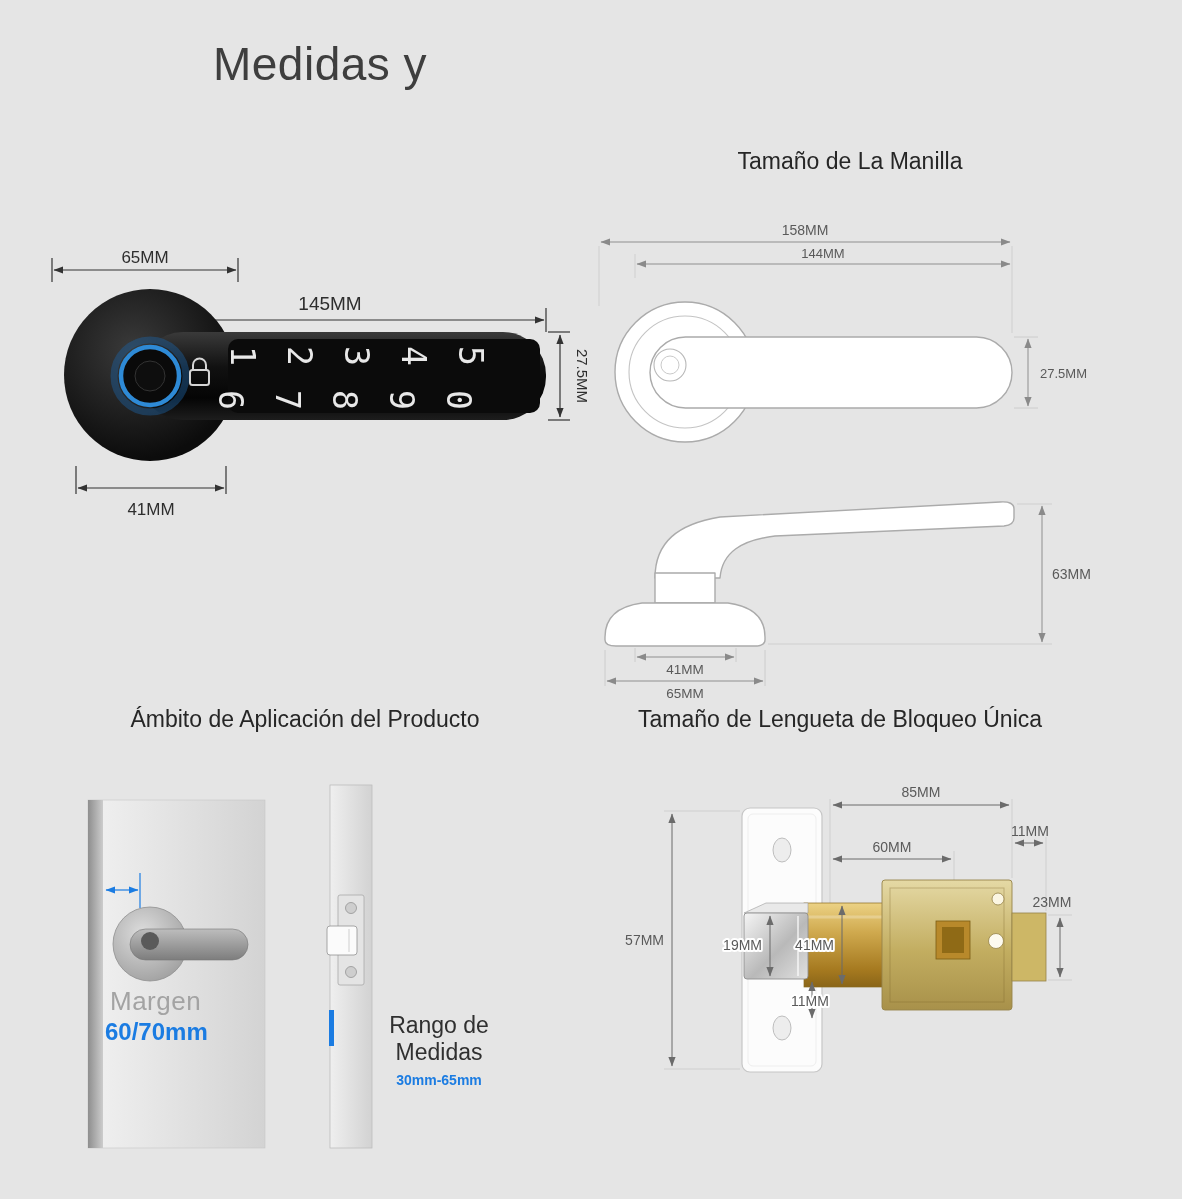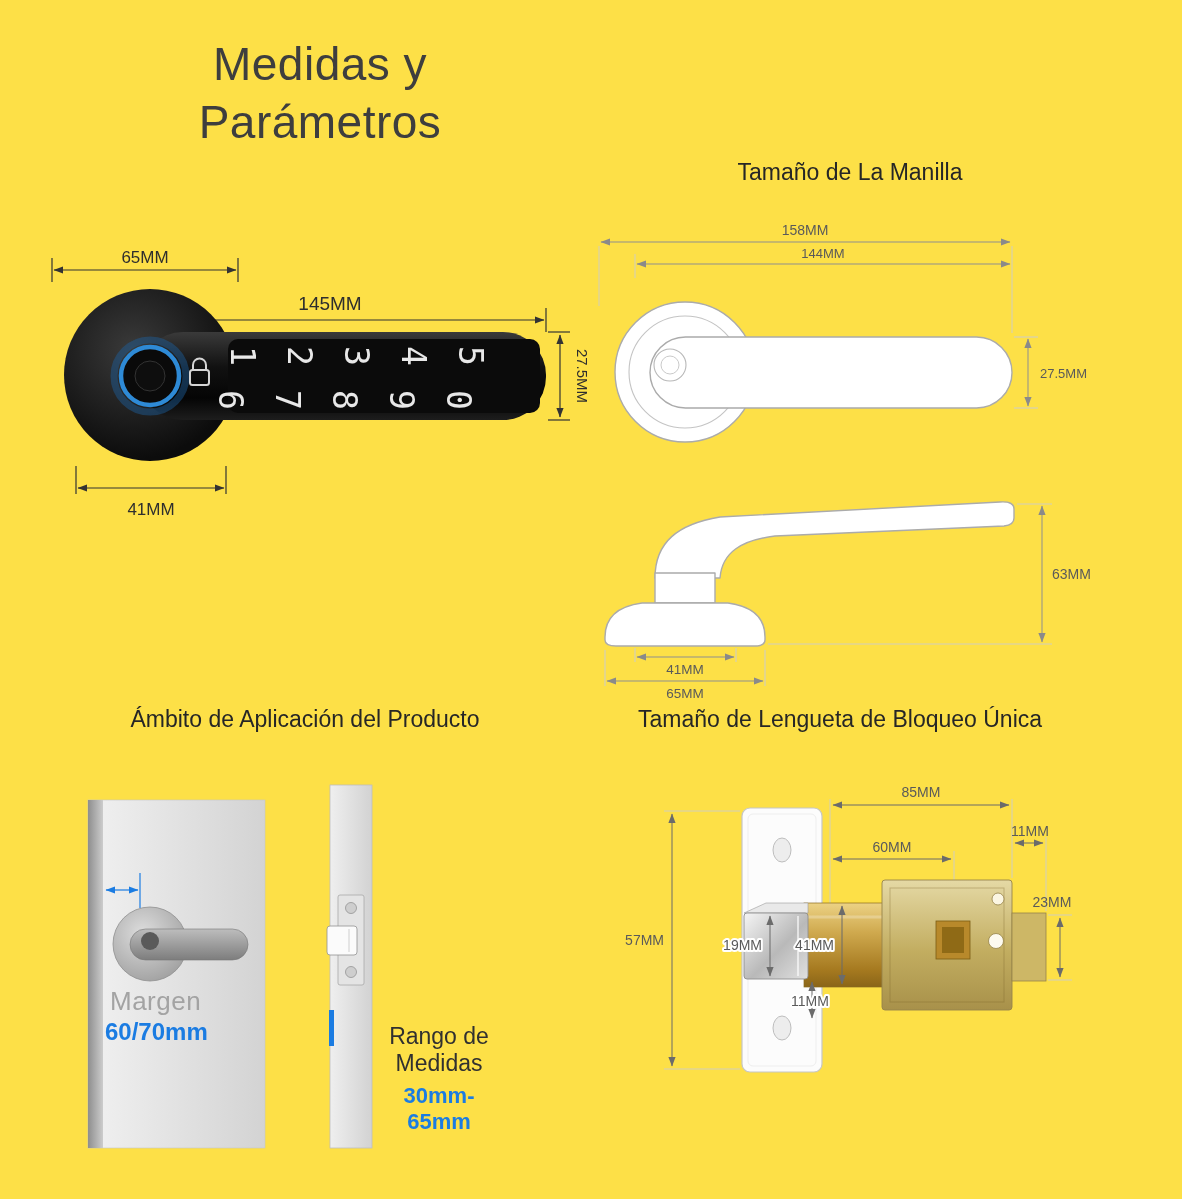--- a/index.html
+++ b/index.html
@@ -1,41 +1,40 @@
 <!DOCTYPE html>
 <html><head>
 <meta charset="utf-8">
 <style>
   * { margin:0; padding:0; box-sizing:border-box; }
   html,body { background:#ffffff; }
   body { font-family:"Liberation Sans", sans-serif; }
-  .canvas { position:relative; width:1182px; height:1199px; background:#fde047; overflow:hidden; }
+  .canvas { position:relative; width:1182px; height:1199px; background:#e5e5e5; overflow:hidden; }
   .abs { position:absolute; }
   .page-title { left:140px; top:36px; width:360px; text-align:center; font-size:46px; line-height:1.26; color:#3e3e3e; font-weight:500; letter-spacing:.5px; }
   .sec-title { font-size:23px; color:#262626; text-align:center; font-weight:400; }
-  .sec-title.handle { left:620px; top:159px; width:460px; }
+  .sec-title.handle { left:620px; top:148px; width:460px; }
   .sec-title.app    { left:70px;  top:706px; width:470px; }
   .sec-title.latch  { left:590px; top:706px; width:500px; }
-  .range-block { left:373px; top:1012px; width:132px; text-align:center;margin-top:11px; }
+  .range-block { left:373px; top:1012px; width:132px; text-align:center; }
   .range-line  { font-size:23px; color:#303030; line-height:1.18; font-weight:500; }
-  .range-value { font-size:22px; color:#1b7ce2; font-weight:700; margin-top:6px; }
+  .range-value { font-size:14px; color:#1b7ce2; font-weight:700; margin-top:6px; }
   svg { position:absolute; overflow:visible; }
   text.dim  { fill:#5a5a5a; font-family:"Liberation Sans", sans-serif; }
   text.dimD { fill:#2e2e2e; font-family:"Liberation Sans", sans-serif; }
   text.halo { paint-order:stroke; stroke:#ffffff; stroke-width:4px; stroke-linejoin:round; }
   text.digit { fill:#e8e8e8; font-family:"DejaVu Sans Mono", monospace; font-size:33px; }
 </style>
 </head>
 <body>
 
 <div class="canvas">
 
   <div class="abs page-title">
     <div>Medidas y</div>
-    <div>Parámetros</div>
   </div>
 
   <div class="abs sec-title handle">Tamaño de La Manilla</div>
   <div class="abs sec-title latch">Tamaño de Lengueta de Bloqueo Única</div>
   <div class="abs sec-title app">Ámbito de Aplicación del Producto</div>
 
   <svg style="left:30px; top:230px;" width="560" height="310" viewBox="0 0 560 310">
     <defs>
       <marker id="a1" markerWidth="10" markerHeight="10" refX="9" refY="5" orient="auto-start-reverse" markerUnits="userSpaceOnUse">
         <path d="M0,1.4 L9.5,5 L0,8.6 Z" fill="#333"></path>

